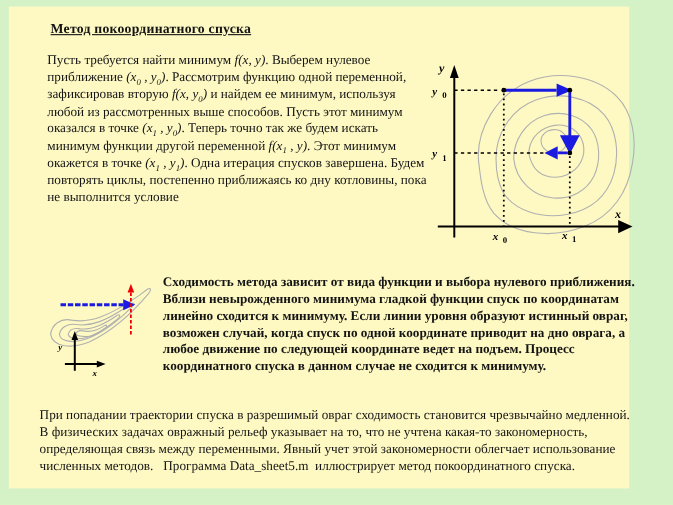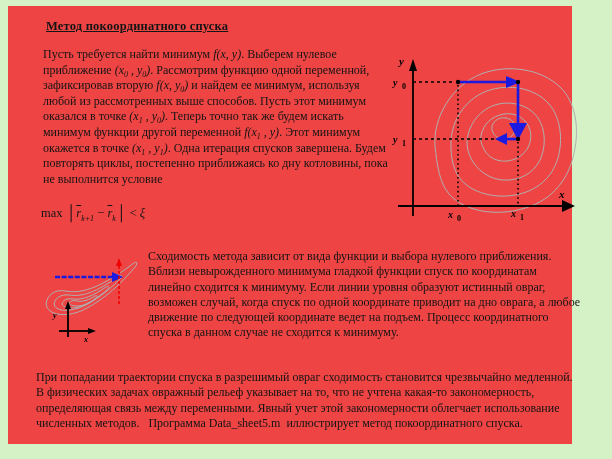--- a/index.html
+++ b/index.html
@@ -4,30 +4,30 @@
 <style>
   html,body{margin:0;padding:0;}
   body{
     width:612px;height:459px;overflow:hidden;position:relative;
     background:#d4f2c6;
     font-family:"Liberation Serif","DejaVu Serif",serif;
     color:#141414;
   }
   .paper{
     position:absolute;left:8px;top:6px;width:564px;height:438px;
-    background:#ef4444;
+    background:#fef9c3;
   }
   .title{
     position:absolute;left:38px;top:13px;
     font-size:12.5px;font-weight:bold;text-decoration:underline;
     letter-spacing:.2px;
   }
   .para{position:absolute;font-size:12px;}
   .para1{left:35px;top:41px;width:346px;line-height:15.6px;}
-  .para2{left:140px;top:243px;width:434px;line-height:15.3px;}
+  .para2{left:140px;top:243px;width:434px;line-height:15.3px;font-weight:bold;}
   .para3{left:28px;top:364px;width:543px;line-height:15.4px;}
   .formula{position:absolute;left:33px;top:199px;font-size:12.5px;}
   .it{font-style:italic;text-align:right;}
   .vec{text-decoration:overline;}
   .bar{font-size:15px;vertical-align:-1px;}
   sub{font-size:8px;line-height:0;}
   svg text{font-family:"Liberation Serif","DejaVu Serif",serif;}
   .axis-letter{font-size:11px;font-weight:bold;font-style:italic;}
   .tick-letter{font-size:10px;font-weight:bold;font-style:italic;}
   .tick-sub{font-size:8px;font-weight:bold;}
@@ -44,21 +44,20 @@
 </style>
 </head>
 <body>
 
 <div class="paper">
 
   <div class="title">Метод покоординатного спуска</div>
 
   <div class="para para1"><span>Пусть требуется найти минимум </span><span class="it">f(x, y)</span><span>. Выберем нулевое приближение </span><span class="it">(x</span><sub class="it">0</sub><span class="it"> , </span><span class="it">y</span><sub class="it">0</sub><span class="it">)</span><span>. Рассмотрим функцию одной переменной, зафиксировав вторую </span><span class="it">f(x, y</span><sub class="it">0</sub><span class="it">)</span><span> и найдем ее минимум, используя любой из рассмотренных выше способов. Пусть этот минимум оказался в точке </span><span class="it">(x</span><sub class="it">1</sub><span class="it"> , </span><span class="it">y</span><sub class="it">0</sub><span class="it">)</span><span>. Теперь точно так же будем искать минимум функции другой переменной </span><span class="it">f(x</span><sub class="it">1</sub><span class="it"> , y)</span><span>. Этот минимум окажется в точке </span><span class="it">(x</span><sub class="it">1</sub><span class="it"> , </span><span class="it">y</span><sub class="it">1</sub><span class="it">)</span><span>. Одна итерация спусков завершена. Будем повторять циклы, постепенно приближаясь ко дну котловины, пока не выполнится условие</span></div>
 
-  <div class="formula"><span>max </span><span class="bar">│</span><span class="it vec">r</span><sub class="it">k+1</sub><span> − </span><span class="it vec">r</span><sub class="it">k</sub><span class="bar">│</span><span> &lt; </span><span class="it">ξ</span></div>
 
   <svg class="diagram" style="position:absolute;left:381px;top:42px;" width="192" height="180" viewBox="0 0 192 180">
     <g>
       <path class="contour" d="M 46,98 C 44,70 62,38 92,26 C 118,16 152,20 172,40 C 186,54 190,78 186,100 C 182,126 168,148 142,158 C 114,169 78,166 60,146 C 50,134 48,116 46,98 Z"></path>
       <path class="contour" d="M 62,98 C 61,76 74,52 98,43 C 120,35 146,40 160,56 C 172,70 174,92 169,110 C 163,130 148,143 126,147 C 104,151 78,144 68,126 C 63,116 62,107 62,98 Z"></path>
       <path class="contour" d="M 78,96 C 78,80 88,63 106,57 C 122,52 140,57 149,70 C 157,82 157,99 151,112 C 144,126 130,133 114,132 C 98,131 80,118 78,96 Z"></path>
       <path class="contour" d="M 92,88 C 94,76 103,68 115,66 C 127,64 138,71 141,82 C 144,94 138,106 126,111 C 114,116 100,112 95,101 C 93,97 91,93 92,88 Z"></path>
       <path class="contour" d="M 103,78 C 105,72 111,69 117,70 C 123,71 127,76 126,82 C 125,88 119,92 113,91 C 107,90 102,85 103,78 Z"></path>
     </g>
 

